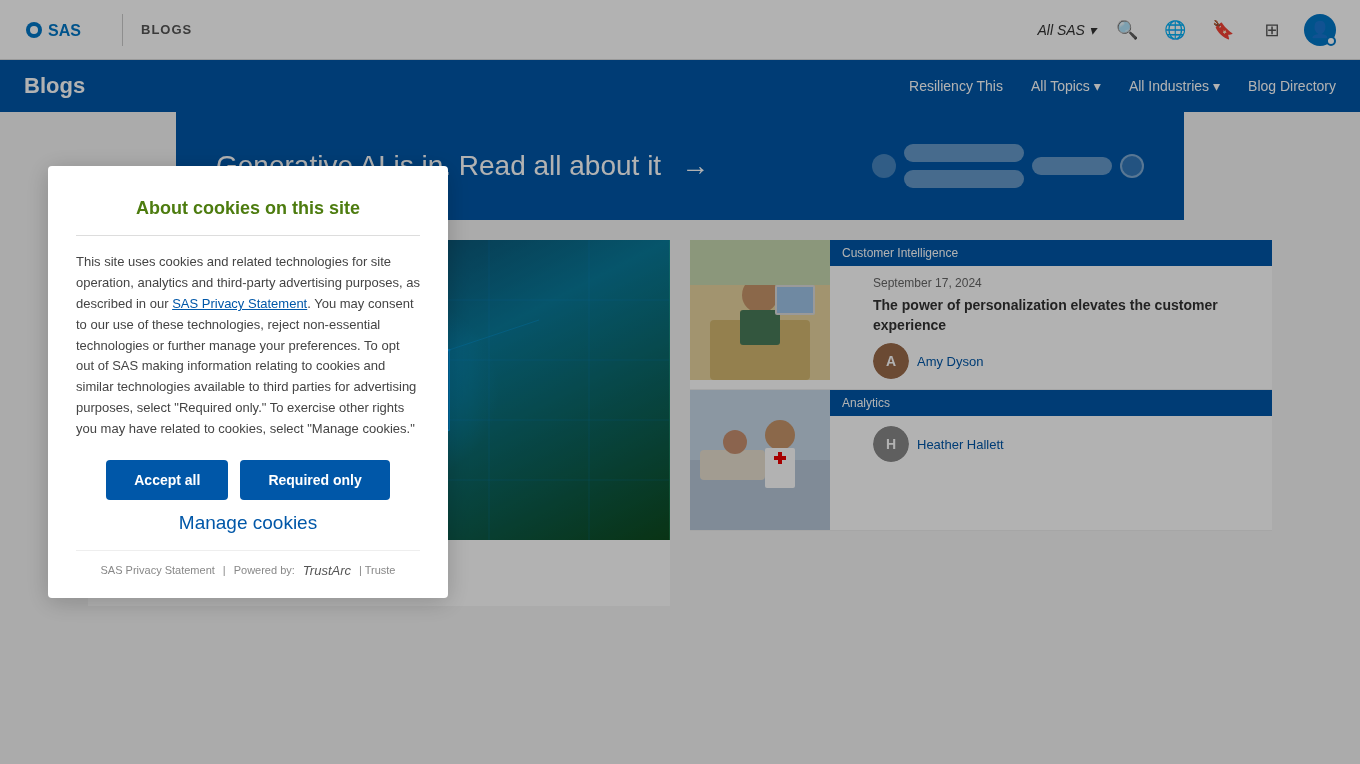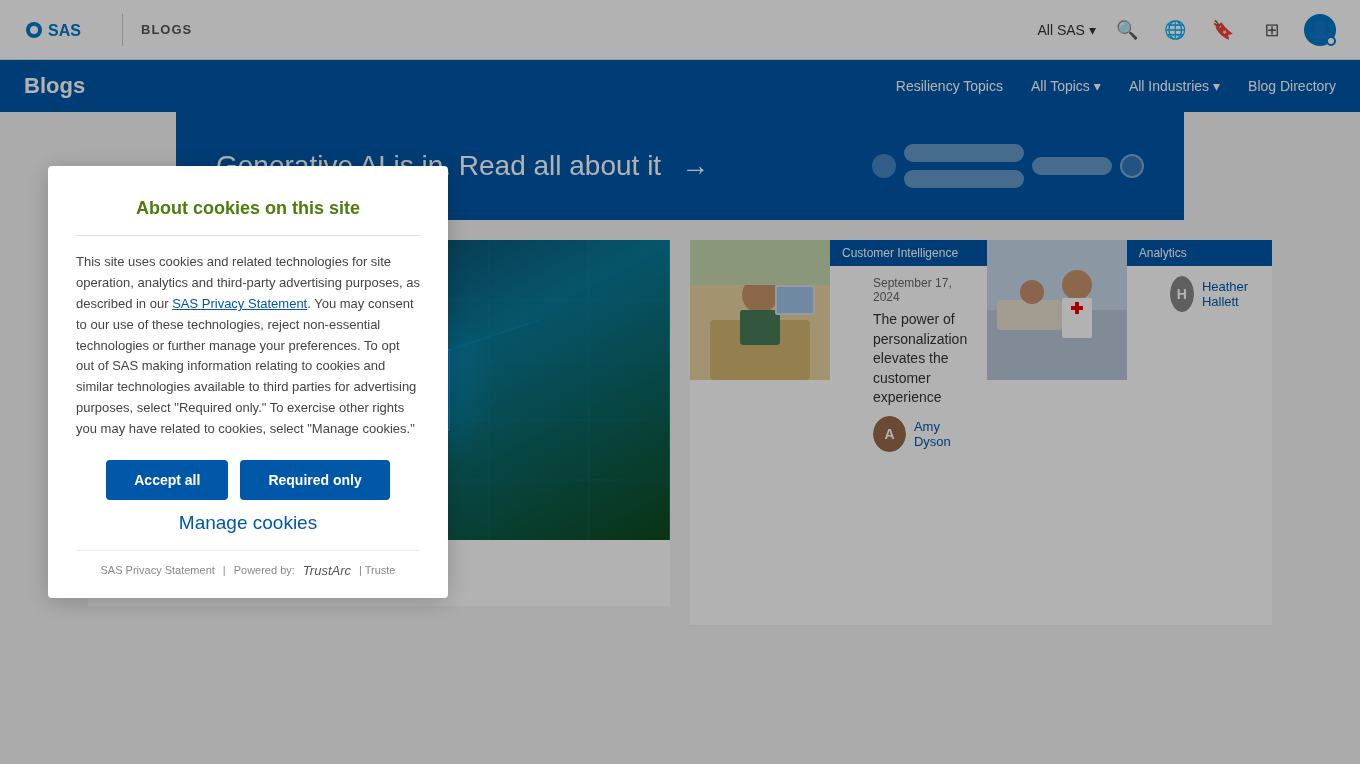--- a/index.html
+++ b/index.html
@@ -17,21 +17,21 @@
     }
     .top-nav-left { display: flex; align-items: center; gap: 18px; }
     .sas-logo { display: flex; align-items: center; }
     .sas-logo svg { width: 80px; height: 36px; }
     .top-nav-divider { width: 1px; height: 32px; background: #ccc; }
     .blogs-text { font-size: 13px; font-weight: bold; color: #555; letter-spacing: 1px; }
     .top-nav-right { display: flex; align-items: center; gap: 16px; }
     .top-nav-right .all-sas-btn {
       display: flex; align-items: flex-start; gap: 4px;
       font-size: 14px; color: #333; cursor: pointer;
-      background: none; border: none; font-family: Arial, sans-serif;
+      background: none; border: none; font-family: Arial, sans-serif; font-style: italic;
     }
     .icon-circle {
       width: 32px; height: 32px; border-radius: 50%;
       display: flex; align-items: center; justify-content: center;
       cursor: pointer; color: #555; font-size: 18px;
     }
     .user-icon-circle {
       width: 32px; height: 32px; border-radius: 50%;
       background: #0077c8; display: flex; align-items: center; justify-content: center;
       cursor: pointer; color: #fff; font-size: 16px; position: relative;
@@ -88,21 +88,21 @@
     .deco-circle { width: 24px; height: 24px; border-radius: 50%; background: rgba(255,255,255,0.4); }
 
     
     .main-content {
       margin: 0 88px;
       display: flex;
       gap: 20px;
       padding: 20px 0;
     }
     .left-col { flex: 1; }
-    .right-col { flex: 1; display: flex; flex-direction: row; gap: 0; }
+    .right-col { flex: 1; display: flex; flex-direction: column; gap: 0; }
 
     
     .article-card { background: #fff; margin-bottom: 20px; }
     .article-image { width: 100%; height: 300px; overflow: hidden; }
     .article-image-placeholder {
       width: 100%; height: 100%;
       background: linear-gradient(135deg, #1a3a6b 0%, #0fa0c8 50%, #1a6b3a 100%);
       display: flex; align-items: center; justify-content: center;
     }
     .article-meta { padding: 12px 16px 8px; }
@@ -125,21 +125,21 @@
       overflow: hidden; flex-shrink: 0;
     }
     .right-article-content { flex: 1; padding: 0; }
     .right-article-tag-row {
       background: #0057a8; color: #fff;
       font-size: 12px; padding: 6px 12px;
       display: block;
     }
     .right-article-body { padding: 10px 12px; margin-left: 31px; }
     .right-article-date { font-size: 12px; color: #666; margin-bottom: 6px; }
-    .right-article-title { font-size: 14px; font-weight: normal; color: #333; line-height: 1.4; margin-bottom: 8px; }
+    .right-article-title { font-size: 14px; font-weight: bold; color: #333; line-height: 1.4; margin-bottom: 8px; }
     .author-row { display: flex; align-items: center; gap: 8px; }
     .author-avatar {
       width: 36px; height: 36px; border-radius: 50%; overflow: hidden;
     }
     .author-avatar-placeholder {
       width: 100%; height: 100%;
       border-radius: 50%;
       display: flex; align-items: center; justify-content: center;
       font-size: 14px; font-weight: bold; color: #fff;
     }
@@ -224,21 +224,21 @@
       👤
       <div class="dot"></div>
     </div>
   </div>
 </nav>
 
 <nav class="sub-nav">
   <span class="blogs-title">Blogs</span>
   <div class="sub-nav-links">
     <a class="sub-nav-link">
-      <span>Resiliency Topics</span>
+      <span>Resiliency This</span>
     </a>
     <a class="sub-nav-link">
       <span>All Topics</span>
       <span>▾</span>
     </a>
     <a class="sub-nav-link">
       <span>All Industries</span>
       <span>▾</span>
     </a>
     <a class="sub-nav-link">

